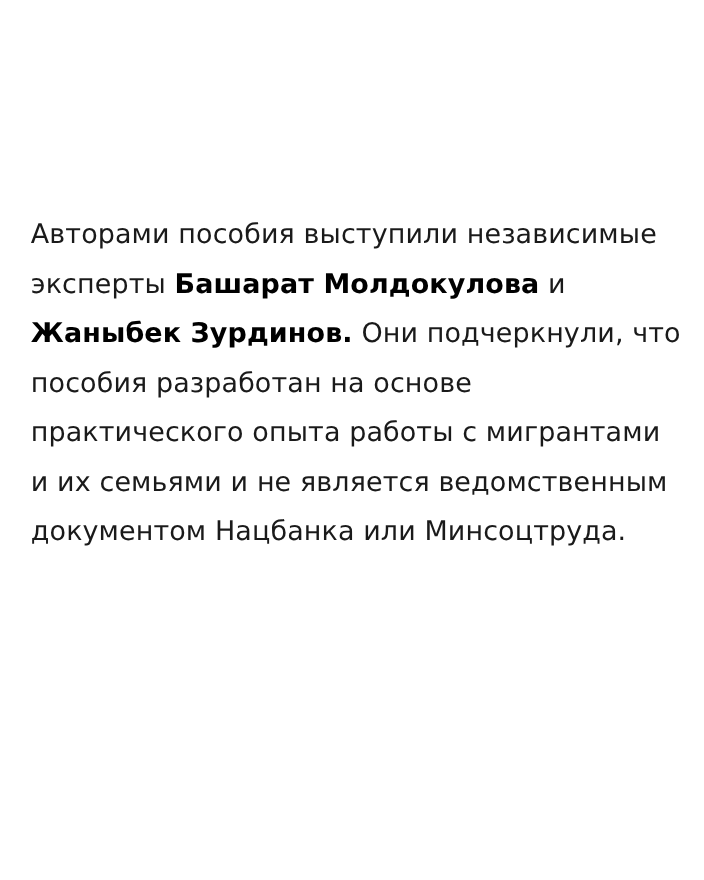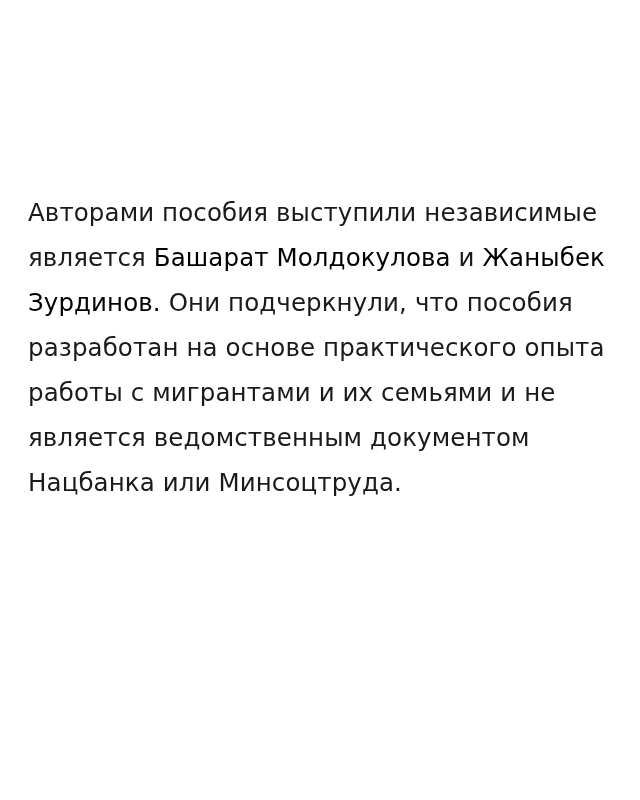--- a/index.html
+++ b/index.html
@@ -30,24 +30,24 @@
     line-height: 45px;
     letter-spacing: 0.1px;
     color: #1a1a1a;
     font-weight: 400;
     text-align: left;
   }
   .text-block p {
     margin: 0;
   }
   .bold {
-    font-weight: 400;
+    font-weight: 700;
     color: #000000;
   }
 </style>
 </head>
 <body>
 
 <div class="page">
   <div class="text-block">
-    <p><span>Авторами пособия выступили независимые является </span><span class="bold">Башарат Молдокулова</span><span> и </span><span class="bold">Жаныбек Зурдинов.</span><span> Они подчеркнули, что пособия разработан на основе практического опыта работы с мигрантами и их семьями и не является ведомственным документом Нацбанка или Минсоцтруда.</span></p>
+    <p><span>Авторами пособия выступили независимые эксперты </span><span class="bold">Башарат Молдокулова</span><span> и </span><span class="bold">Жаныбек Зурдинов.</span><span> Они подчеркнули, что пособия разработан на основе практического опыта работы с мигрантами и их семьями и не является ведомственным документом Нацбанка или Минсоцтруда.</span></p>
   </div>
 </div>
 
 </body></html>

